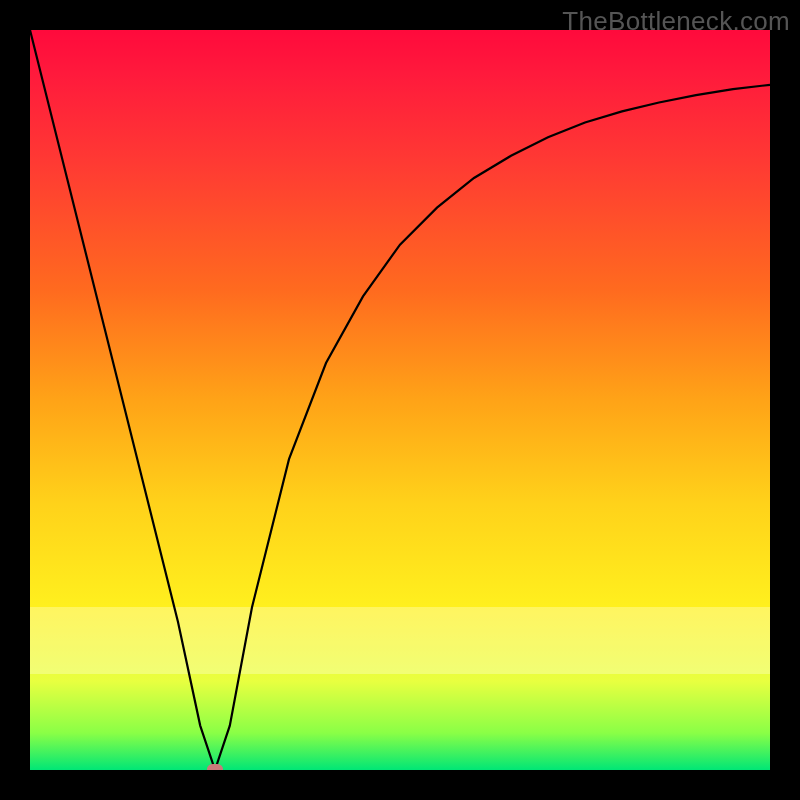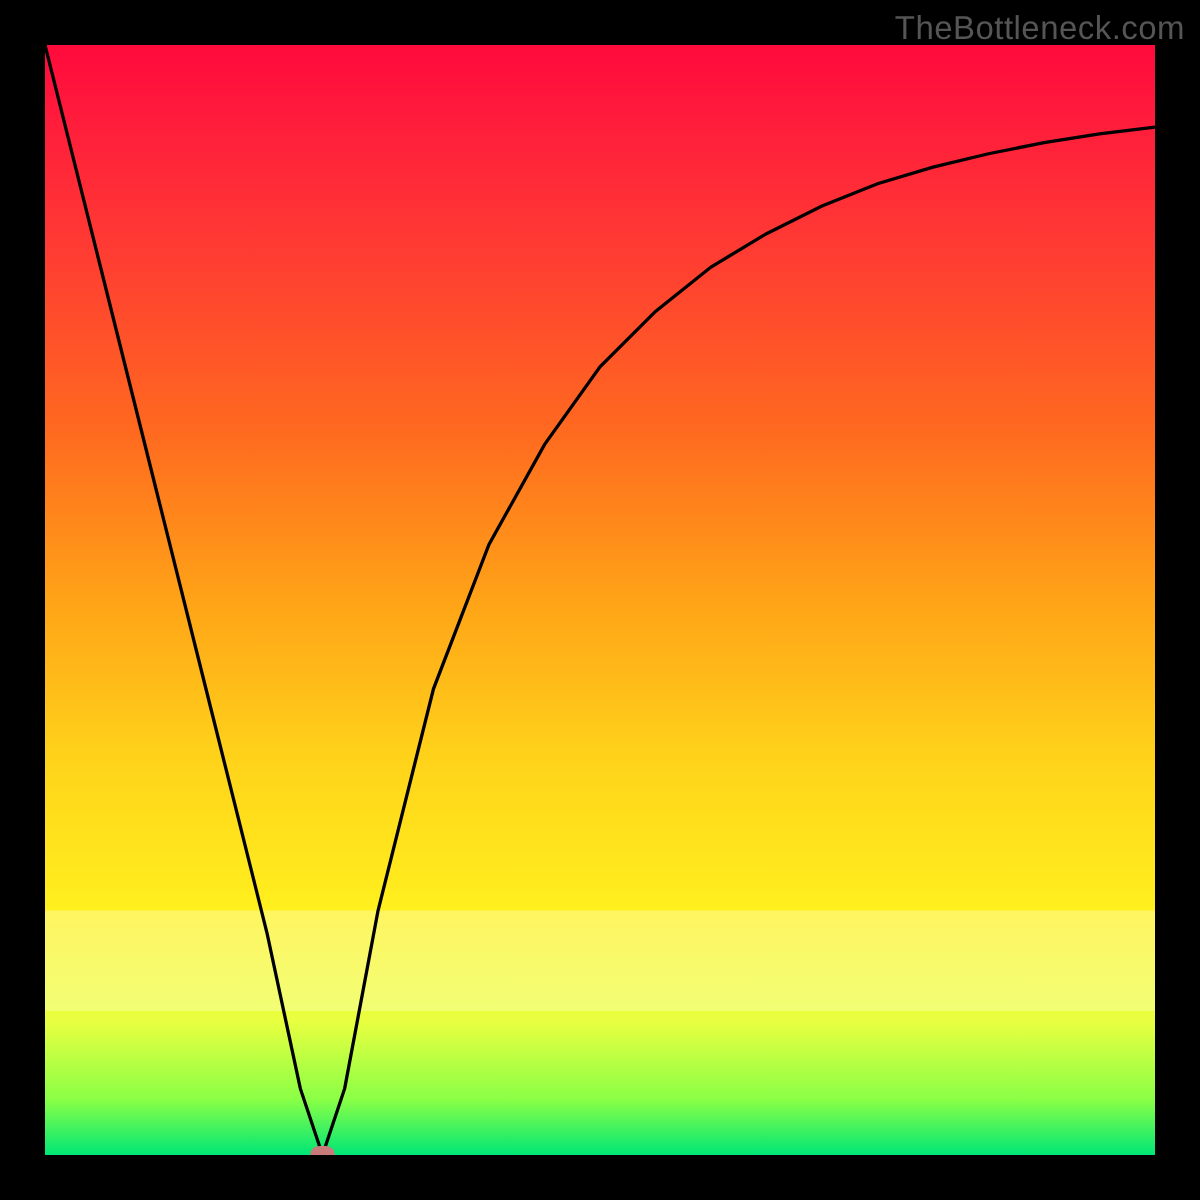--- a/index.html
+++ b/index.html
@@ -52,21 +52,21 @@
   }
   svg.curve {
     position: absolute;
     inset: 0;
   }
   .watermark {
     position: absolute;
     top: 6px;
     right: 10px;
     color: #555;
-    font-size: 22px;
+    font-size: 26px;
     letter-spacing: 0.3px;
     user-select: none;
   }
   .marker {
     position: absolute;
     width: 16px;
     height: 12px;
     border-radius: 6px / 5px;
     background: #c97a7a;
     transform: translate(-50%, -50%);

